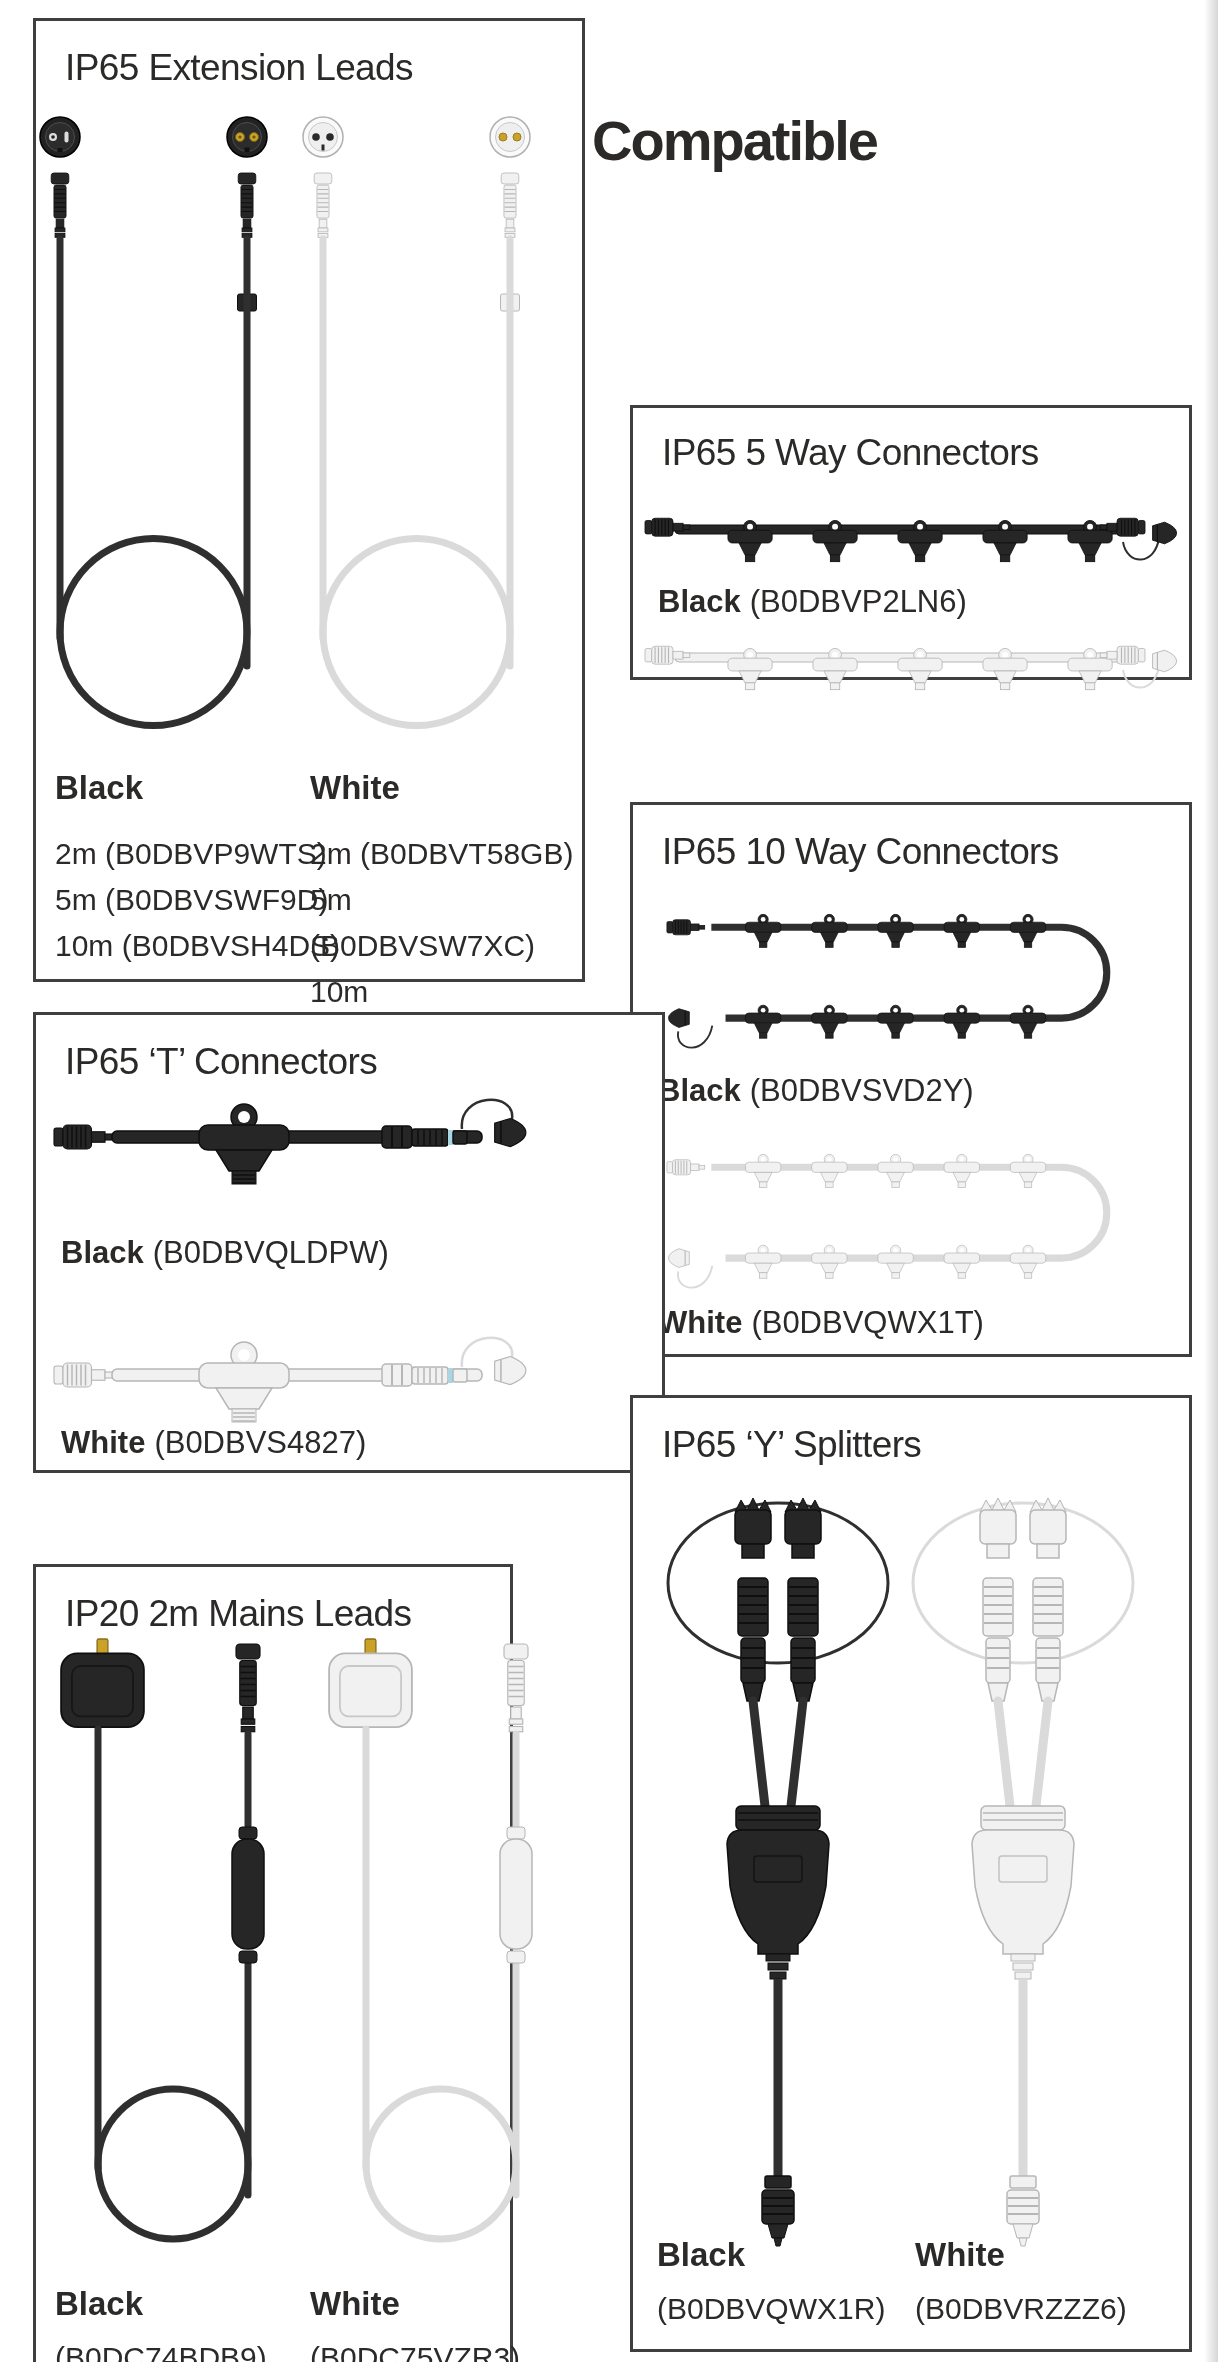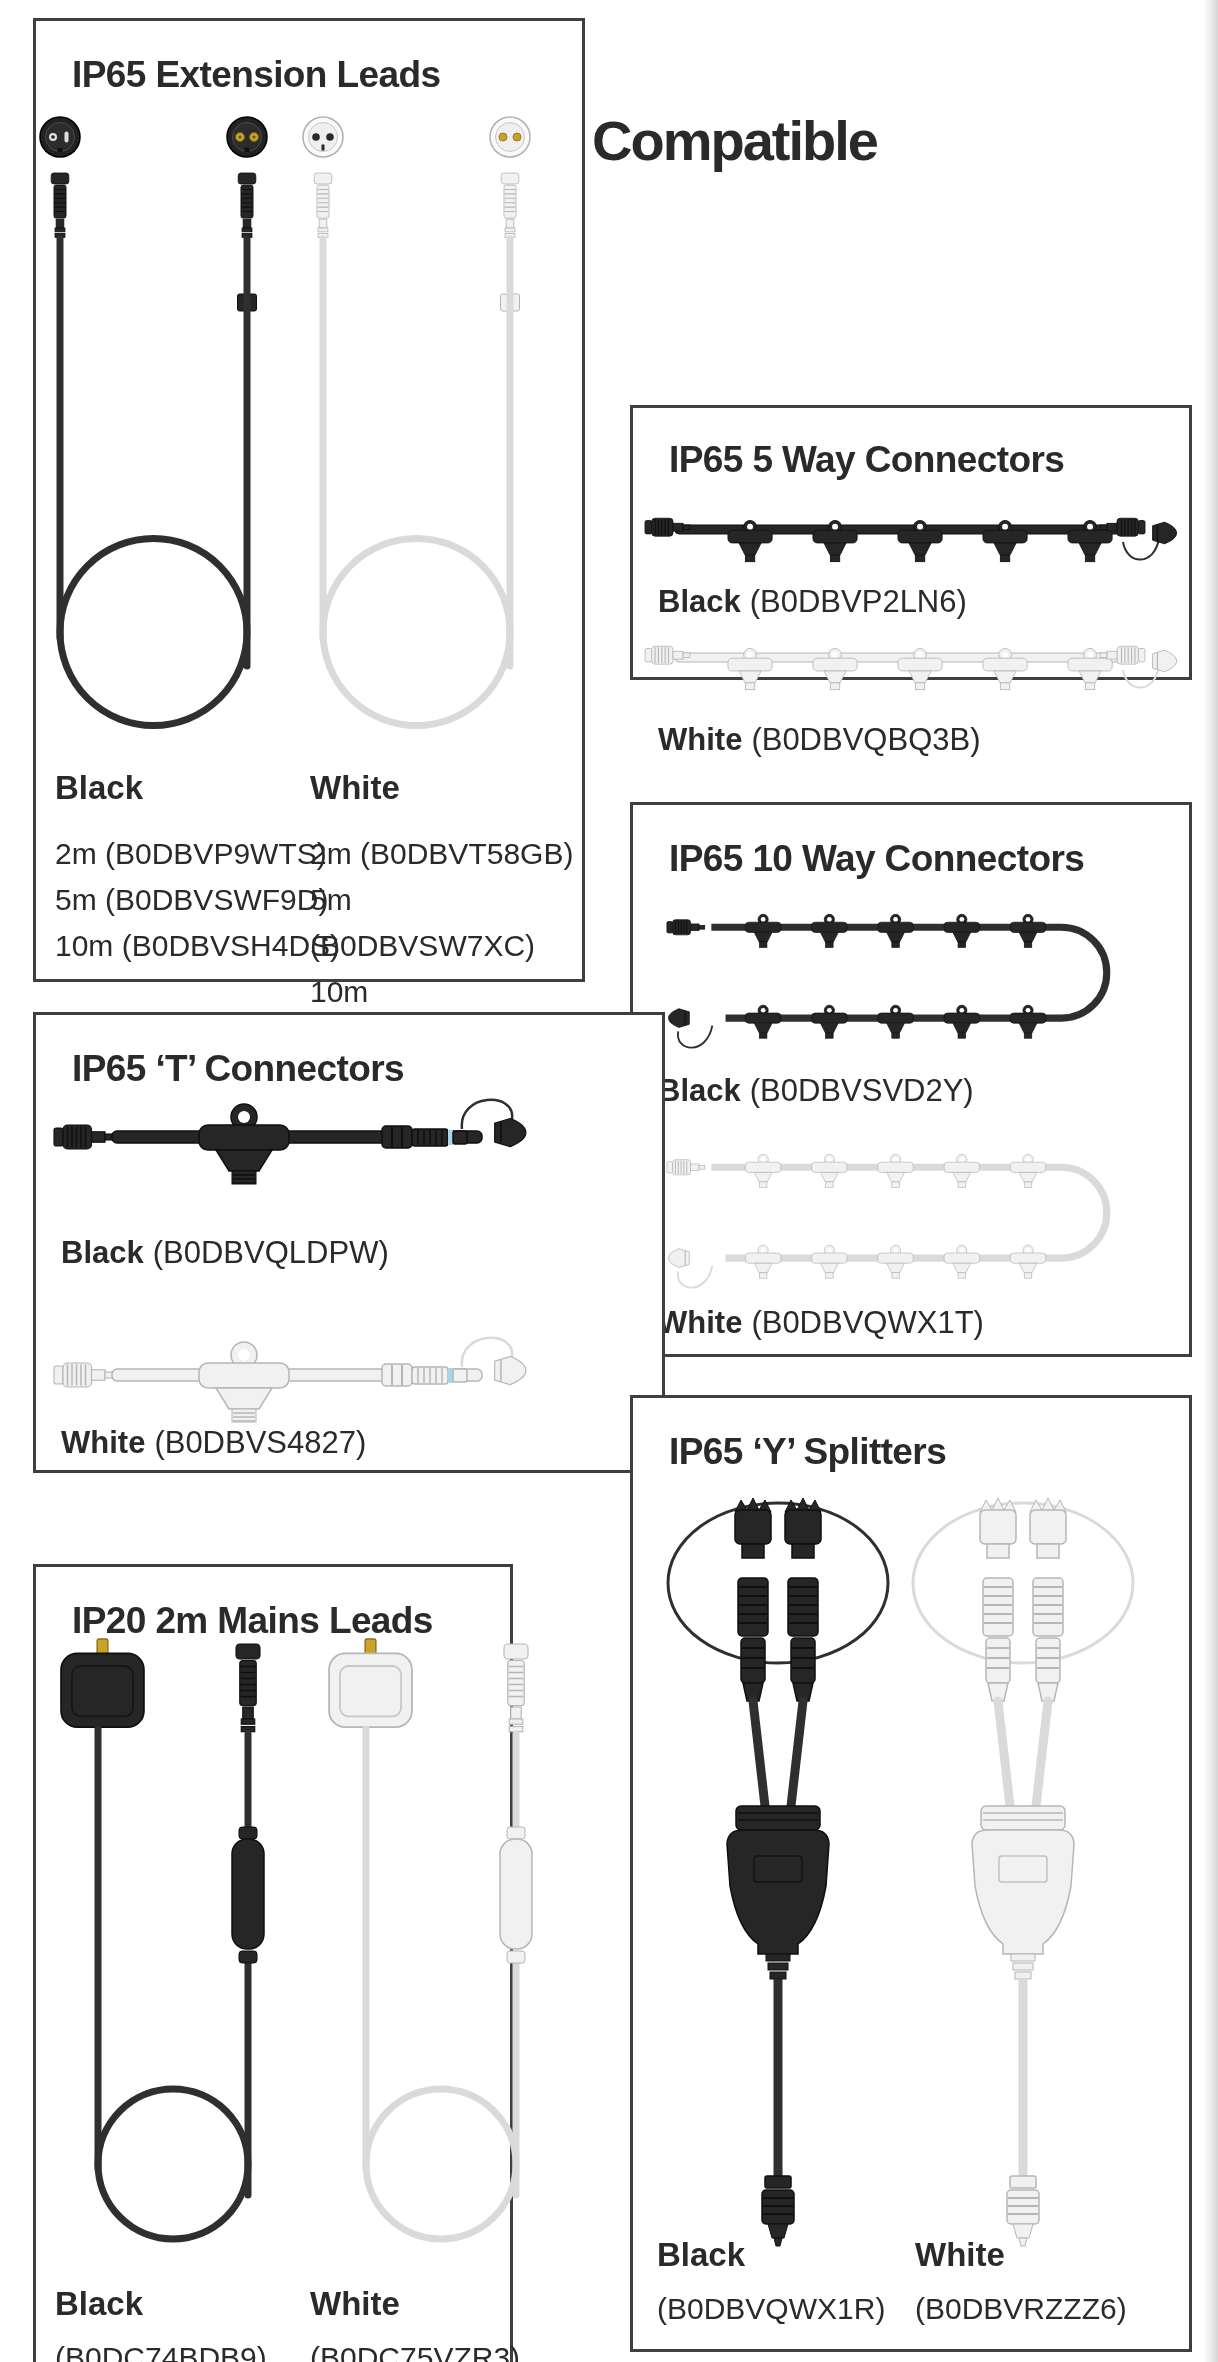--- a/index.html
+++ b/index.html
@@ -1,21 +1,21 @@
 <!DOCTYPE html>
 <html><head>
 <meta charset="utf-8">
 <style>
   html,body{margin:0;padding:0;background:#fff;}
   #canvas{
     position:relative;width:1218px;height:2362px;background:#ffffff;
     font-family:"Liberation Sans", sans-serif;color:#2b2a29;overflow:hidden;
   }
   .box{position:absolute;border:3px solid #3f3f3f;background:#fff;box-sizing:border-box;}
-  .btitle{position:absolute;margin:11px;font-size:37px;font-weight:700;letter-spacing:-0.6px;color:#2b2a29;white-space:nowrap;}
+  .btitle{position:absolute;margin:4px;font-size:37px;font-weight:400;letter-spacing:-0.6px;color:#2b2a29;white-space:nowrap;}
   .big-title{position:absolute;left:592px;top:82px;font-size:56px;font-weight:700;line-height:117px;letter-spacing:-2px;color:#2b2a29;}
   .cline{position:absolute;font-size:31px;color:#2b2a29;white-space:nowrap;}
   .cline b{font-weight:700;margin-right:9px;}
   .codecol{position:absolute;}
   .codecol .clabel{font-size:33px;font-weight:700;margin-bottom:24px;}
   .codecol .citem{font-size:30px;line-height:46px;}
   .illus{position:absolute;overflow:visible;}
   
   .vb{color:#262626;--edge:#0f0f0f;--cable:#2f2f2f;}
   .vw{color:#f1f1f1;--edge:#b6b6b6;--cable:#dadada;}
@@ -237,23 +237,20 @@
     <h2 class="btitle" style="left:25px;top:20px">IP65 5 Way Connectors</h2>
     <svg class="illus vb" style="left:12px;top:100px" width="530" height="70" viewBox="0 0 530 70">
       <use href="#fiveway" width="530" height="70"></use>
     </svg>
     <div class="cline" style="left:25px;top:176px">
       <b>Black</b><span>(B0DBVP2LN6)</span>
     </div>
     <svg class="illus vw" style="left:12px;top:228px" width="530" height="70" viewBox="0 0 530 70">
       <use href="#fiveway" width="530" height="70"></use>
     </svg>
-    <div class="cline" style="left:25px;top:314px">
-      <b>White</b><span>(B0DBVQBQ3B)</span>
-    </div>
   </section>
 
   <section class="box" style="left:630px;top:802px;width:562px;height:555px">
     <h2 class="btitle" style="left:25px;top:22px">IP65 10 Way Connectors</h2>
     <svg class="illus vb" style="left:12px;top:92px" width="530" height="175" viewBox="0 0 530 185">
       <use href="#tenway" width="530" height="185"></use>
     </svg>
     <div class="cline" style="left:25px;top:268px">
       <b>Black</b><span>(B0DBVSVD2Y)</span>
     </div>

